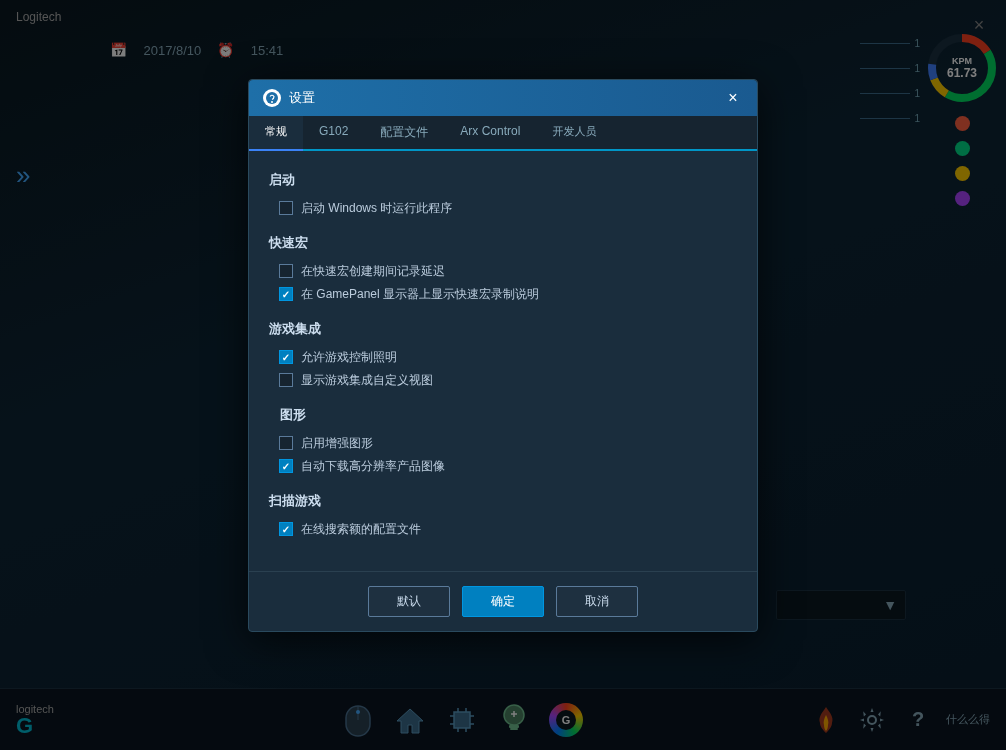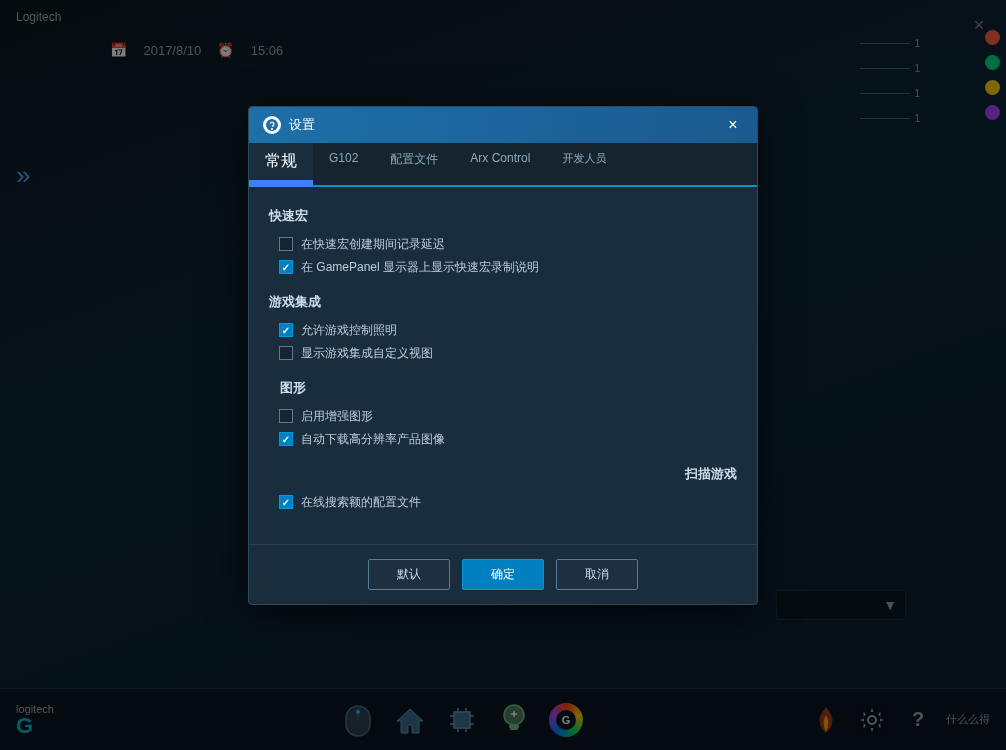--- a/index.html
+++ b/index.html
@@ -205,29 +205,44 @@
     </div>
     <div style="display:flex;align-items:center;gap:4px; margin-top:4px;">
       <div style="color:#888;font-size:18px;cursor:pointer;width:22px;height:22px;display:flex;align-items:center;justify-content:center;">×</div>
     </div>
   </div>
 
   <div style="display:flex;align-items:center;gap:16px;padding:6px 60px; margin-left:50px;">
     <span style="color:#4af;font-size:14px;">📅</span>
     <span style="color:#8ab;font-size:13px;font-family:'Microsoft YaHei',sans-serif;">2017/8/10</span>
     <span style="color:#4af;font-size:14px;">⏰</span>
-    <span style="color:#8ab;font-size:13px;font-family:'Microsoft YaHei',sans-serif;">15:06</span>
+    <span style="color:#8ab;font-size:13px;font-family:'Microsoft YaHei',sans-serif;">15:41</span>
   </div>
 
   <div style="position:absolute;left:16px;top:160px;">
     <span style="color:#4af;font-size:26px;cursor:pointer;font-family:sans-serif;">»</span>
   </div>
 
   <div style="position:absolute;right:6px;top:30px;display:flex;flex-direction:column;align-items:center;gap:10px;">
 
+    <div style="width:76px;height:76px;position:relative;">
+      <svg width="76" height="76" viewBox="0 0 76 76">
+
+        <circle cx="38" cy="38" r="30" fill="none" stroke="#1a3040" stroke-width="8"></circle>
+
+        <circle cx="38" cy="38" r="30" fill="none" stroke="#ff4020" stroke-width="8" stroke-dasharray="30 159" stroke-dashoffset="0" transform="rotate(-90 38 38)"></circle>
+        <circle cx="38" cy="38" r="30" fill="none" stroke="#00dd60" stroke-width="8" stroke-dasharray="80 109" stroke-dashoffset="-30" transform="rotate(-90 38 38)"></circle>
+        <circle cx="38" cy="38" r="30" fill="none" stroke="#ffcc00" stroke-width="8" stroke-dasharray="20 169" stroke-dashoffset="-110" transform="rotate(-90 38 38)"></circle>
+        <circle cx="38" cy="38" r="30" fill="none" stroke="#4080ff" stroke-width="8" stroke-dasharray="15 174" stroke-dashoffset="-130" transform="rotate(-90 38 38)"></circle>
+      </svg>
+      <div style="position:absolute;top:50%;left:50%;transform:translate(-50%,-50%);text-align:center;">
+        <div style="color:#fff;font-size:9px;font-weight:bold;font-family:'Microsoft YaHei',sans-serif;">KPM</div>
+        <div style="color:#fff;font-size:12px;font-weight:bold;font-family:'Microsoft YaHei',sans-serif;">61.73</div>
+      </div>
+    </div>
 
     <div style="width:15px;height:15px;border-radius:50%;background:#ff6040;cursor:pointer;"></div>
     <div style="width:15px;height:15px;border-radius:50%;background:#00dd88;cursor:pointer;"></div>
     <div style="width:15px;height:15px;border-radius:50%;background:#ffcc00;cursor:pointer;"></div>
     <div style="width:15px;height:15px;border-radius:50%;background:#aa44ff;cursor:pointer;"></div>
   </div>
 
   <div style="position:absolute;right:86px;top:38px;display:flex;flex-direction:column;gap:14px;">
     <div style="display:flex;align-items:center;gap:4px;">
       <div style="height:1px;width:50px;background:#3a6a8a;"></div>
@@ -264,29 +279,36 @@
               <path d="M5 5.5 Q7 3 9 5.5 Q9 7.5 7 8.5" stroke="#fff" stroke-width="1.2" fill="none"></path>
               <circle cx="7" cy="11" r="1" fill="#fff"></circle>
             </svg>
           </div>
           <span class="dialog-title-text">设置</span>
         </div>
         <div class="dialog-close">×</div>
       </div>
 
       <div class="dialog-tabs">
-        <div class="tab-item active" style="color:#fff;border-bottom:7px solid #3b82f6;margin-bottom:-2px;font-family:'Microsoft YaHei',sans-serif;font-size:16px;">常规</div>
+        <div class="tab-item active" style="color:#fff;border-bottom:2px solid #3b82f6;margin-bottom:-2px;font-family:'Microsoft YaHei',sans-serif;font-size:11px;">常规</div>
         <div class="tab-item" style="font-family:'Microsoft YaHei',sans-serif;font-size:12px;">G102</div>
         <div class="tab-item" style="font-family:'Microsoft YaHei',sans-serif;font-size:12px;">配置文件</div>
         <div class="tab-item" style="font-family:'Microsoft YaHei',sans-serif;font-size:12px;">Arx Control</div>
         <div class="tab-item" style="font-family:'Microsoft YaHei',sans-serif;font-size:11px;">开发人员</div>
       </div>
 
       <div class="dialog-body">
 
+        <div class="section">
+          <div class="section-title" style="font-family:'Microsoft YaHei',sans-serif;">启动</div>
+          <div class="checkbox-row">
+            <div class="cb-box"></div>
+            <span class="cb-label" style="font-family:'Microsoft YaHei',sans-serif;">启动 Windows 时运行此程序</span>
+          </div>
+        </div>
 
         <div class="section">
           <div class="section-title" style="font-family:'Microsoft YaHei',sans-serif;">快速宏</div>
           <div class="checkbox-row">
             <div class="cb-box"></div>
             <span class="cb-label" style="font-family:Liberation Sans, sans-serif;">在快速宏创建期间记录延迟</span>
           </div>
           <div class="checkbox-row">
             <div class="cb-box checked">
               <span class="cb-check">✓</span>
@@ -317,21 +339,21 @@
           </div>
           <div class="checkbox-row">
             <div class="cb-box checked">
               <span class="cb-check">✓</span>
             </div>
             <span class="cb-label" style="font-family:'Microsoft YaHei',sans-serif;">自动下载高分辨率产品图像</span>
           </div>
         </div>
 
         <div class="section">
-          <div class="section-title" style="font-family:'Microsoft YaHei',sans-serif;text-align:right;">扫描游戏</div>
+          <div class="section-title" style="font-family:'Microsoft YaHei',sans-serif;">扫描游戏</div>
           <div class="checkbox-row">
             <div class="cb-box checked">
               <span class="cb-check">✓</span>
             </div>
             <span class="cb-label" style="font-family:'Microsoft YaHei',sans-serif;">在线搜索额的配置文件</span>
           </div>
         </div>
 
       </div>
 

